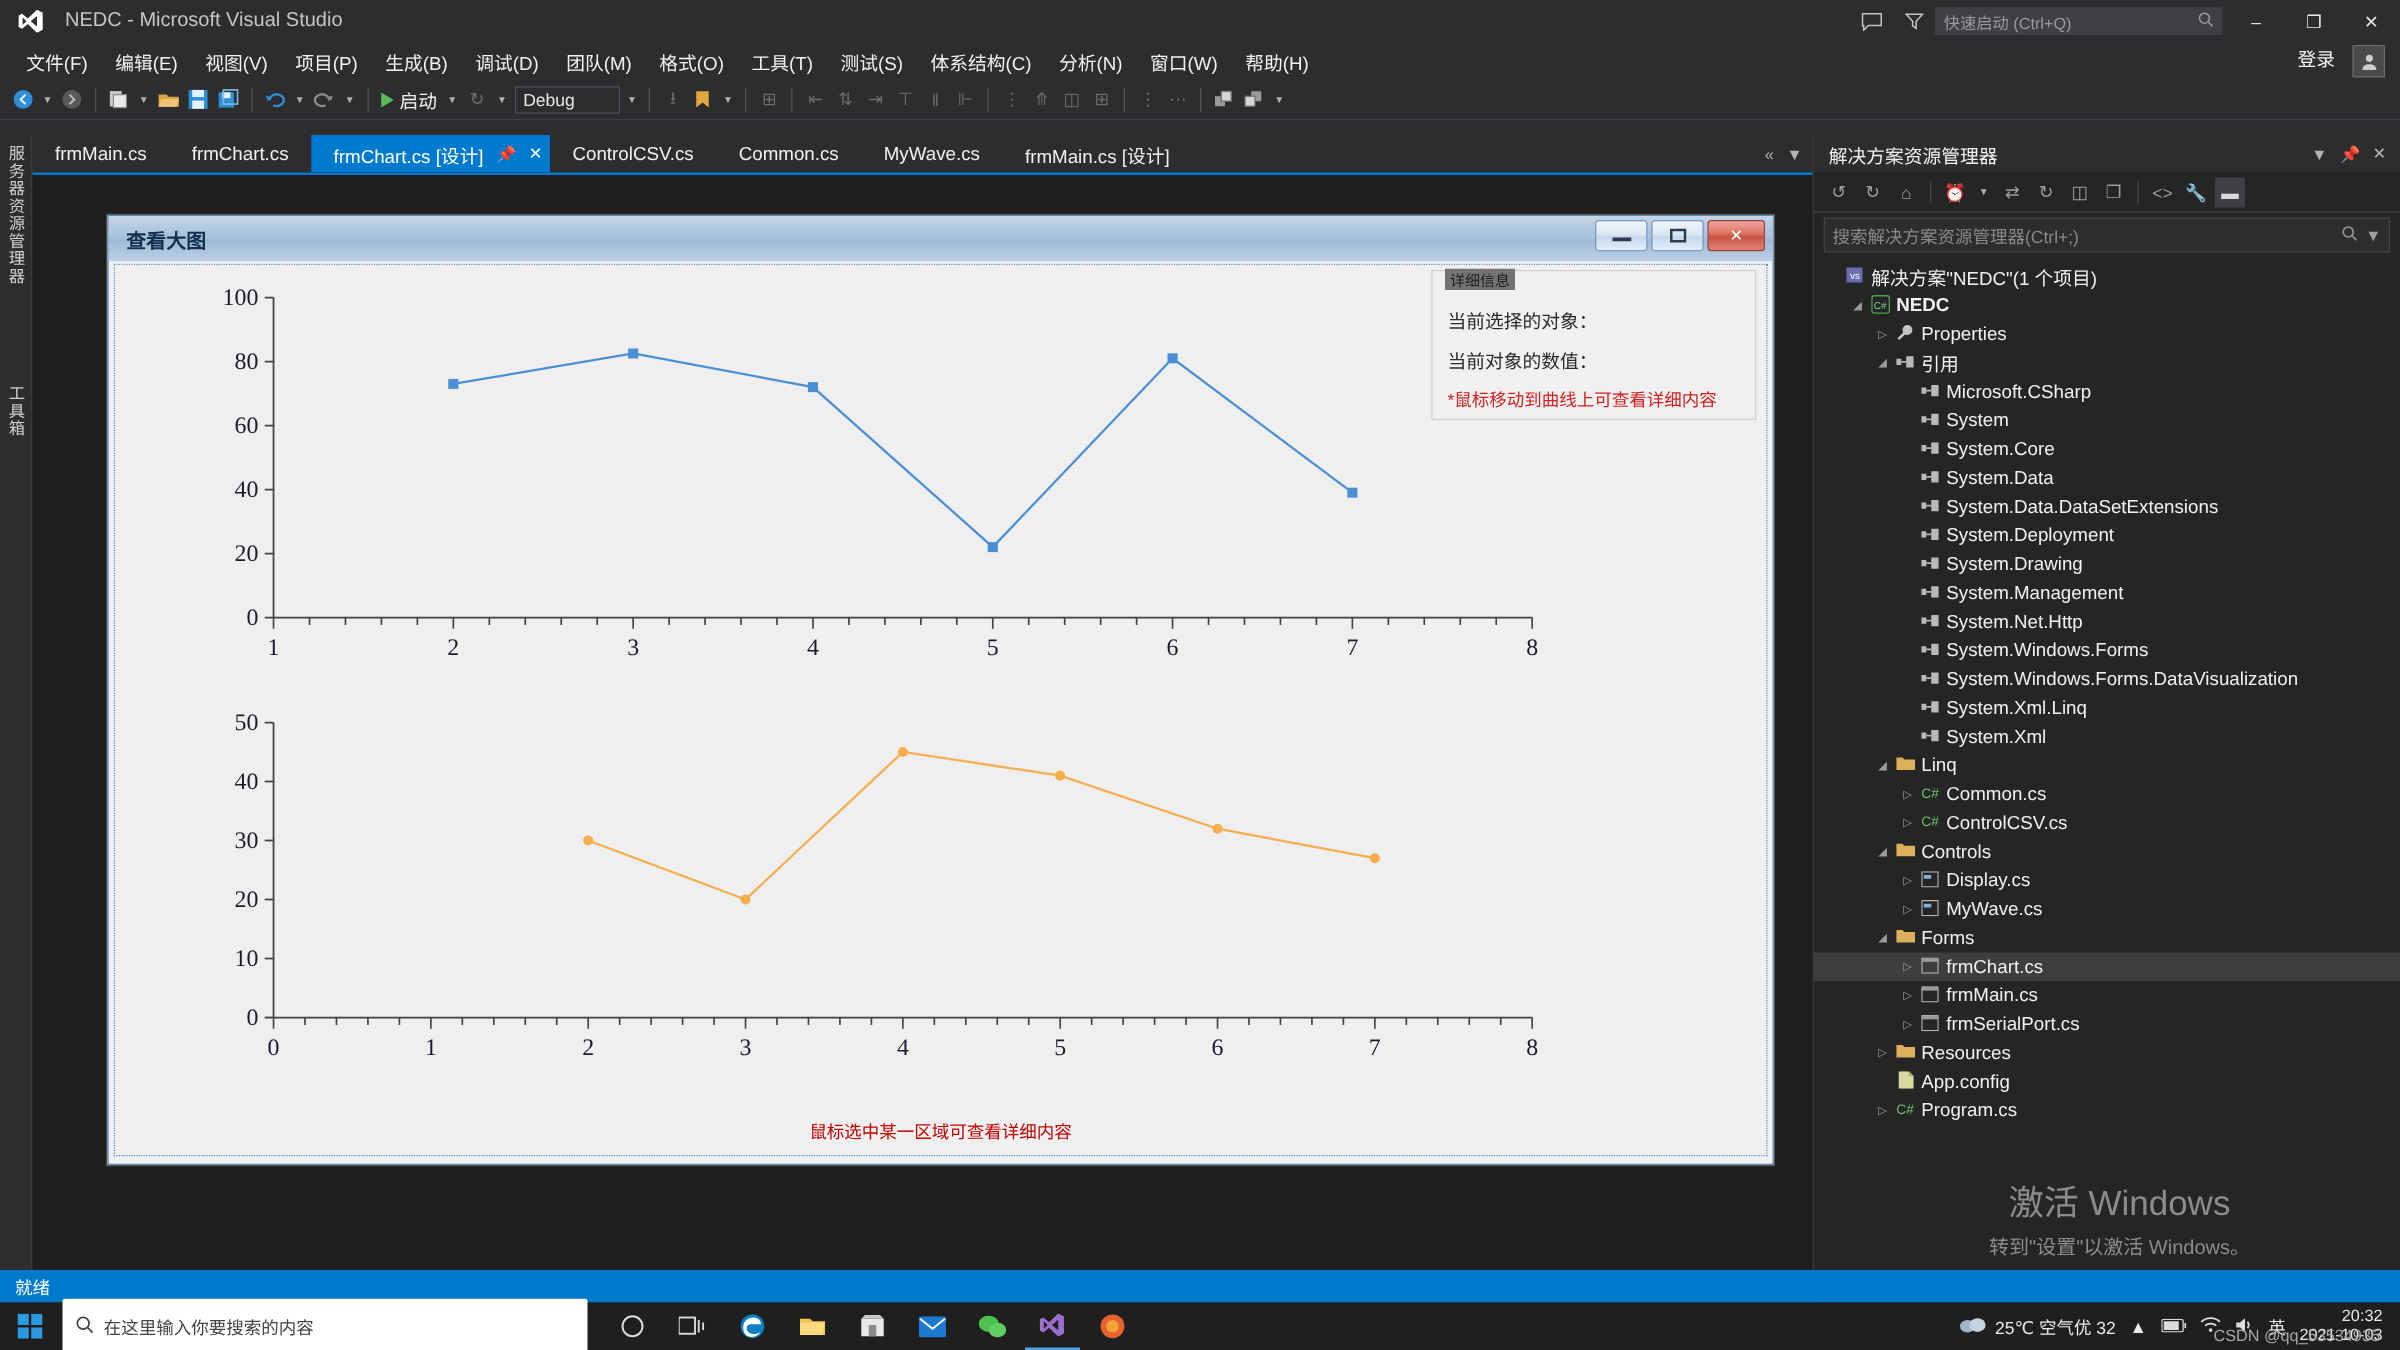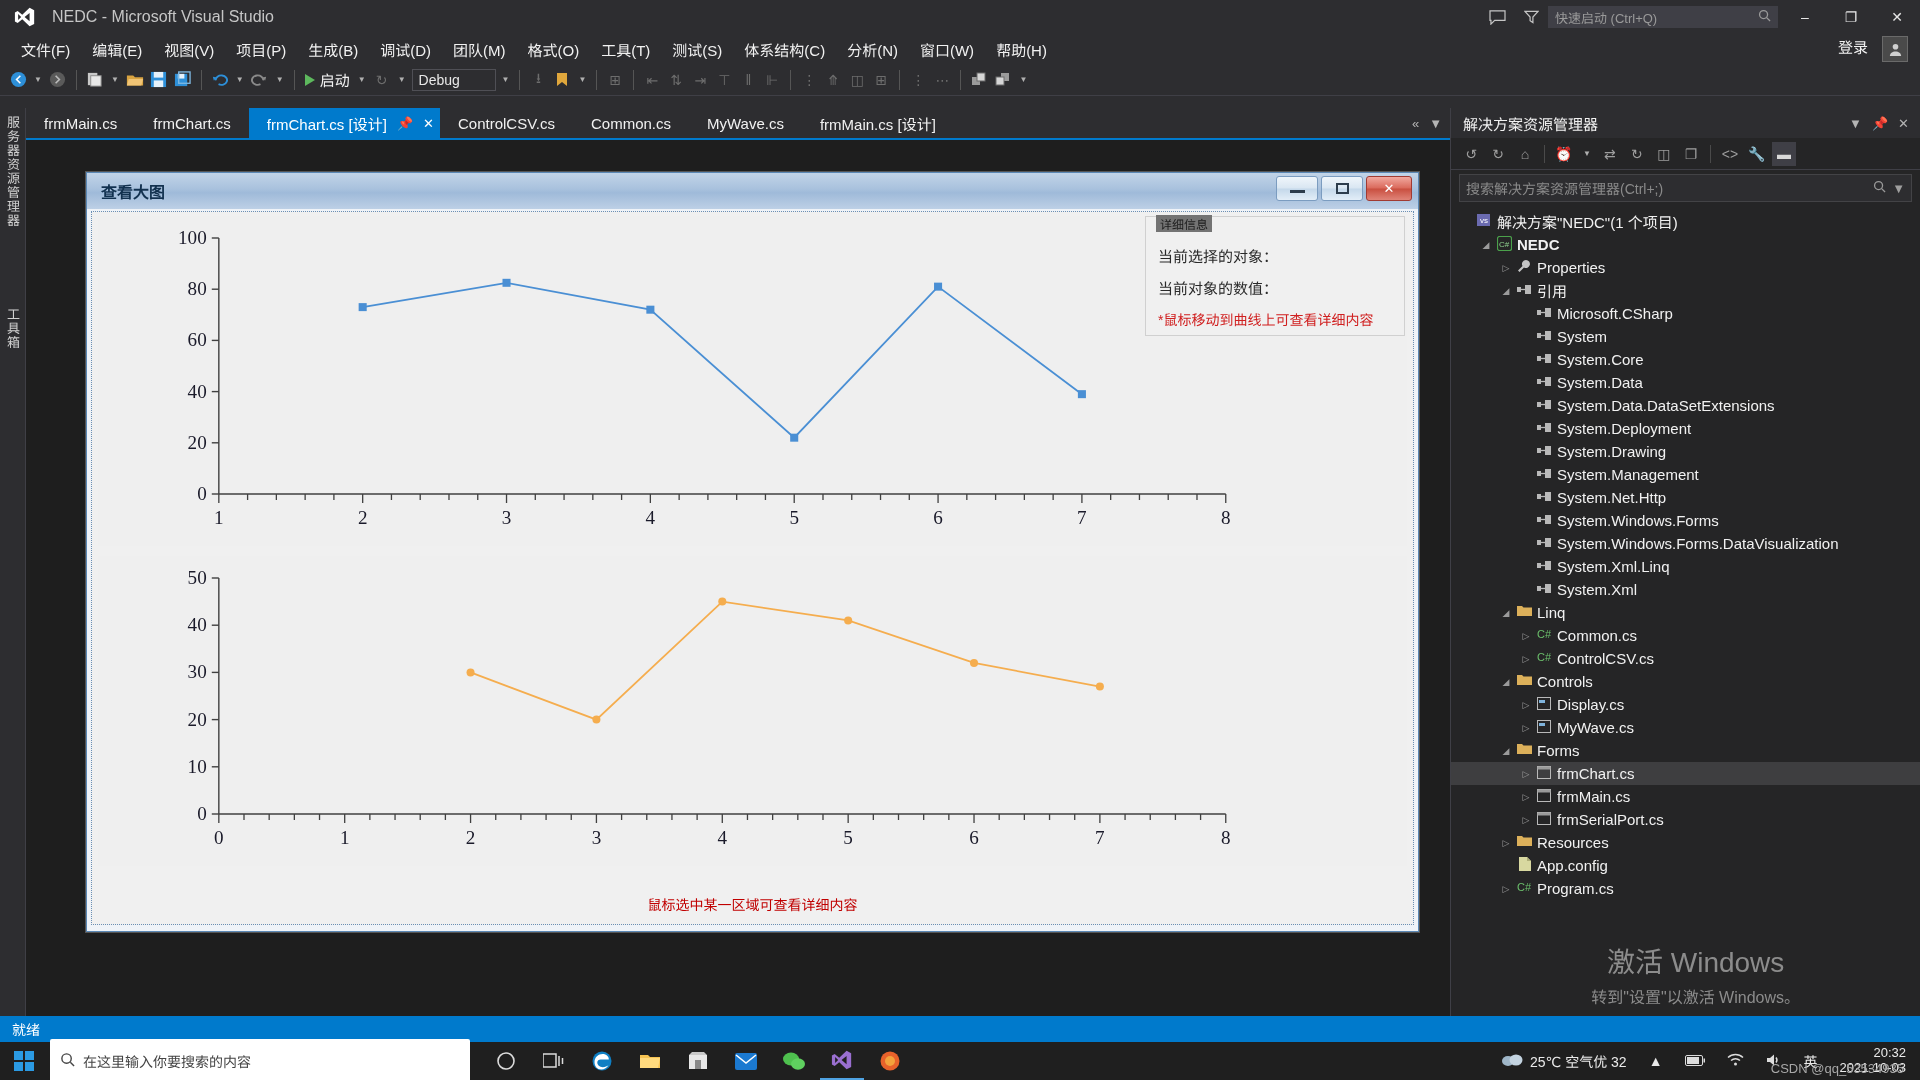--- a/index.html
+++ b/index.html
@@ -143,21 +143,21 @@
                display:flex; align-items:center; padding-left:12px; color:#fff; font-size:14px; }
 
   
   .taskbar { position:absolute; left:0; right:0; bottom:0; height:38px; background:#1f1f1f; display:flex; align-items:center; }
   .start { width:48px; height:38px; display:flex; align-items:center; justify-content:center; }
   .search-box { width:420px; height:44px; background:#fff; border-radius:2px; display:flex; align-items:center; padding:0 10px; margin-left:2px; }
   .search-box .ph { color:#444; font-size:14px; margin-left:8px; }
   .tb-apps { display:flex; align-items:center; gap:4px; margin-left:14px; }
   .tb-app { width:44px; height:38px; display:flex; align-items:center; justify-content:center; }
   .tb-app.run { border-bottom:2px solid #4fa3e3; }
-  .tray { margin-left:auto; display:flex; align-items:center; gap:22px; padding-right:14px; color:#eaeaea; font-size:14px; }
+  .tray { margin-left:auto; display:flex; align-items:center; gap:11px; padding-right:14px; color:#eaeaea; font-size:14px; }
   .tray .wx { display:flex; align-items:center; gap:7px; }
   .clock { text-align:right; line-height:1.15; font-size:13px; }
   .wm-credit { position:absolute; right:16px; bottom:4px; color:#a8a8a8; font-size:13px; }
 </style>
 </head>
 <body>
 
 <div class="app">
 
   <div class="titlebar">

